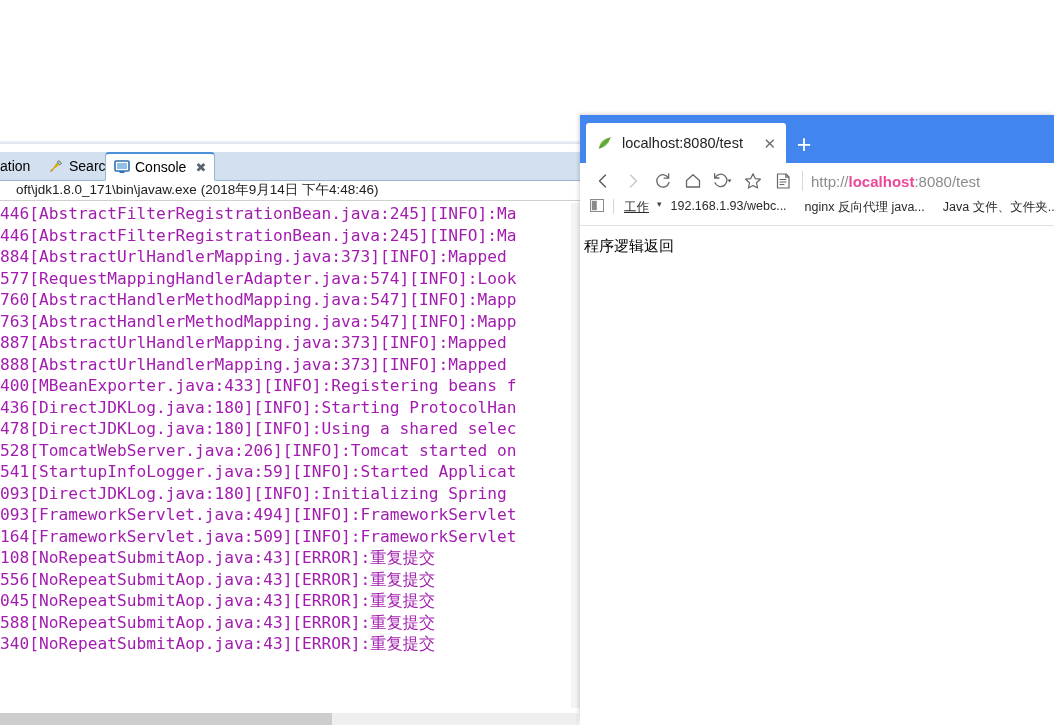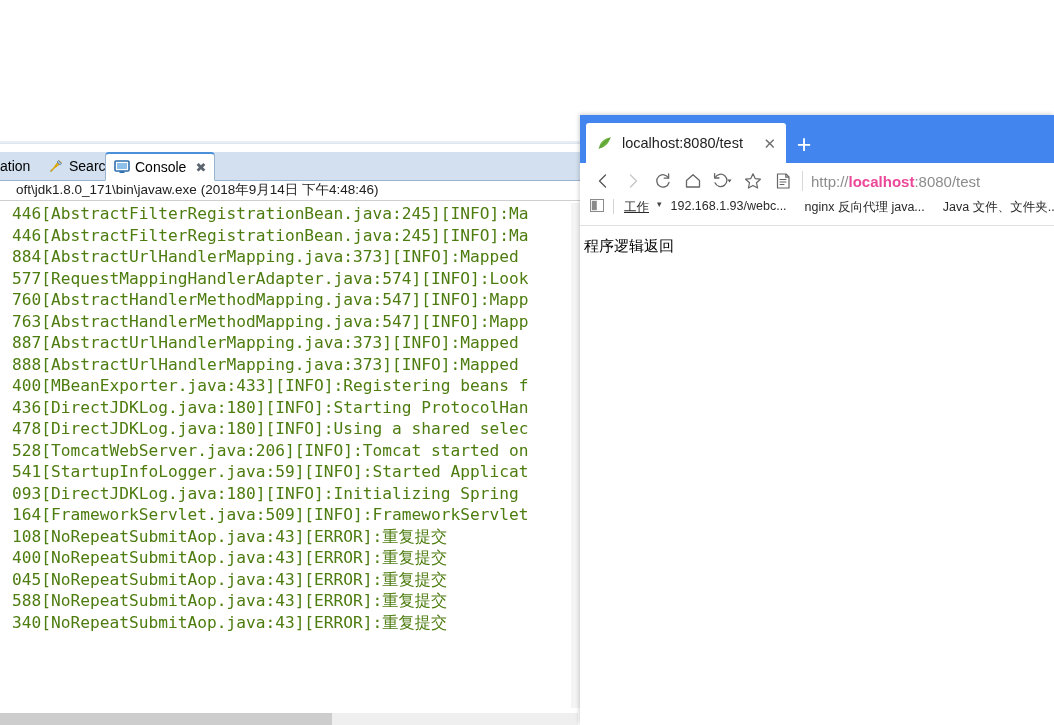--- a/index.html
+++ b/index.html
@@ -109,24 +109,23 @@
     width: 580px;
     height: 505px;
     overflow: hidden;
     background: #ffffff;
   }
   .log-line {
     font-family: "DejaVu Sans Mono", "Liberation Mono", monospace;
     font-size: 16.2px;
     line-height: 21.5px;
     white-space: pre;
-    color: #4d7c0f;
+    color: #a21caf;
     height: 21.5px;
     overflow: hidden;
-    margin-left: 12px;
   }
   #console-vscroll {
     position: absolute;
     left: 571px;
     top: 203px;
     width: 9px;
     height: 505px;
     background: #f4f4f4;
   }
   #console-hscroll-track {
@@ -331,23 +330,24 @@
     <div class="log-line">760[AbstractHandlerMethodMapping.java:547][INFO]:Mapp</div>
     <div class="log-line">763[AbstractHandlerMethodMapping.java:547][INFO]:Mapp</div>
     <div class="log-line">887[AbstractUrlHandlerMapping.java:373][INFO]:Mapped</div>
     <div class="log-line">888[AbstractUrlHandlerMapping.java:373][INFO]:Mapped</div>
     <div class="log-line">400[MBeanExporter.java:433][INFO]:Registering beans f</div>
     <div class="log-line">436[DirectJDKLog.java:180][INFO]:Starting ProtocolHan</div>
     <div class="log-line">478[DirectJDKLog.java:180][INFO]:Using a shared selec</div>
     <div class="log-line">528[TomcatWebServer.java:206][INFO]:Tomcat started on</div>
     <div class="log-line">541[StartupInfoLogger.java:59][INFO]:Started Applicat</div>
     <div class="log-line">093[DirectJDKLog.java:180][INFO]:Initializing Spring</div>
+    <div class="log-line">093[FrameworkServlet.java:494][INFO]:FrameworkServlet</div>
     <div class="log-line">164[FrameworkServlet.java:509][INFO]:FrameworkServlet</div>
     <div class="log-line">108[NoRepeatSubmitAop.java:43][ERROR]:重复提交</div>
-    <div class="log-line">400[NoRepeatSubmitAop.java:43][ERROR]:重复提交</div>
+    <div class="log-line">556[NoRepeatSubmitAop.java:43][ERROR]:重复提交</div>
     <div class="log-line">045[NoRepeatSubmitAop.java:43][ERROR]:重复提交</div>
     <div class="log-line">588[NoRepeatSubmitAop.java:43][ERROR]:重复提交</div>
     <div class="log-line">340[NoRepeatSubmitAop.java:43][ERROR]:重复提交</div>
   </div>
 
   <div id="console-vscroll"></div>
   <div id="console-hscroll-track"></div>
   <div id="console-hscroll-thumb"></div>
 </div>
 

